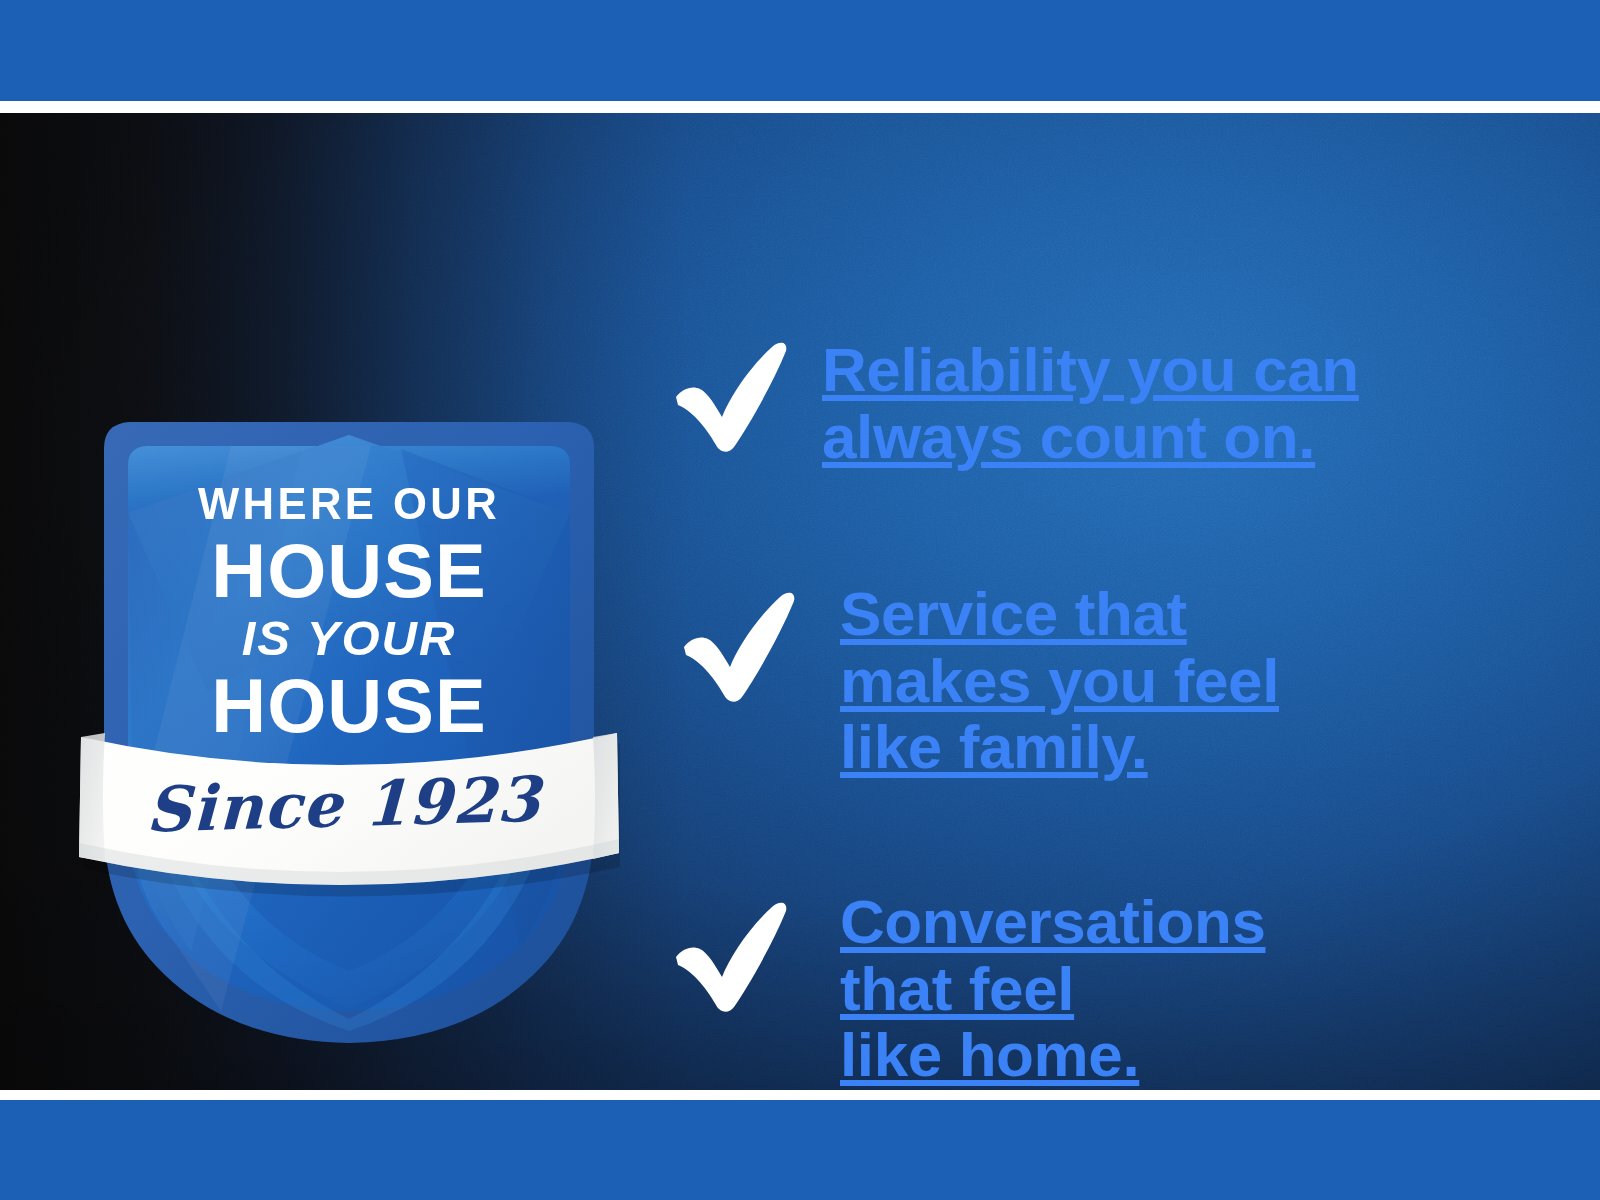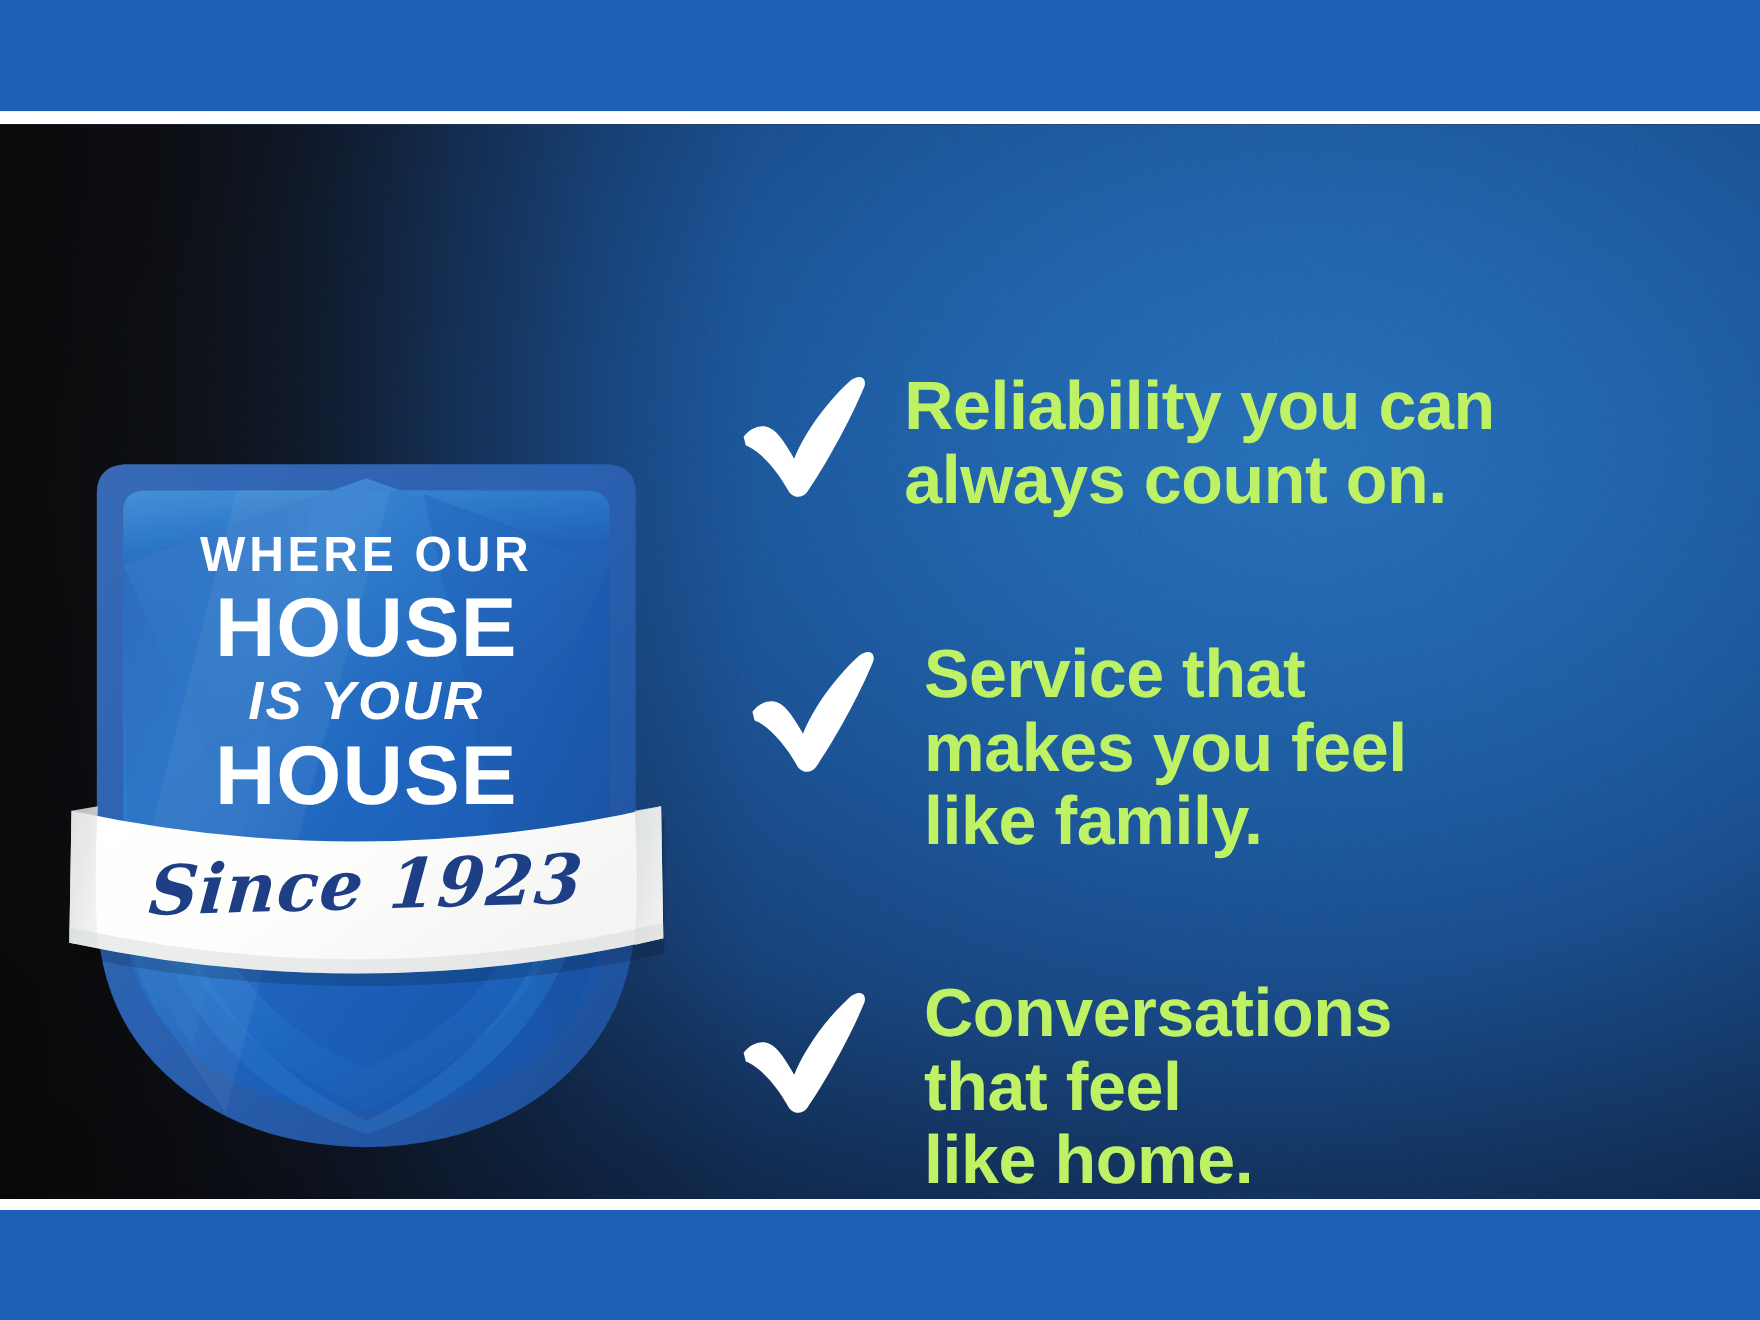--- a/index.html
+++ b/index.html
@@ -76,21 +76,21 @@
   
   #stage .bg-noise{
     position:absolute; inset:-10px;
     opacity:.5;
     mix-blend-mode:overlay;
   }
 
   
   #badge {
     position:absolute;
-    left:55px; top:278px;
+    left:71px; top:278px;
     width:556px; height:660px;
   }
   #badge svg { display:block; width:100%; height:100%; overflow:visible; }
 
   
   .lockup {
     position:absolute;
     left:0; width:556px;
     text-align:center;
     color:#ffffff;
@@ -139,27 +139,28 @@
   #bullet-2 { left:0;   top:630px; }
 
   .check-icon {
     flex:0 0 auto;
     width:126px; height:118px;
     margin-top:2px;
   }
   .check-icon svg { display:block; width:100%; height:100%; }
 
   .bullet-text {
-    color:#bef264;
+    color:#3b82f6;
     font-family:"Liberation Sans", sans-serif;
     font-weight:bold;
     font-size:62px;
     line-height:1.075;
     letter-spacing:-0.4px;
     white-space:pre-line;
+    text-decoration:underline;
   }
   #bullet-0 .bullet-text { margin-left:28px; margin-top:4px; }
   #bullet-1 .bullet-text { margin-left:38px; margin-top:-2px; }
   #bullet-2 .bullet-text { margin-left:46px; margin-top:-4px; }
 </style>
 </head>
 <body>
 
 <div id="canvas">
 

